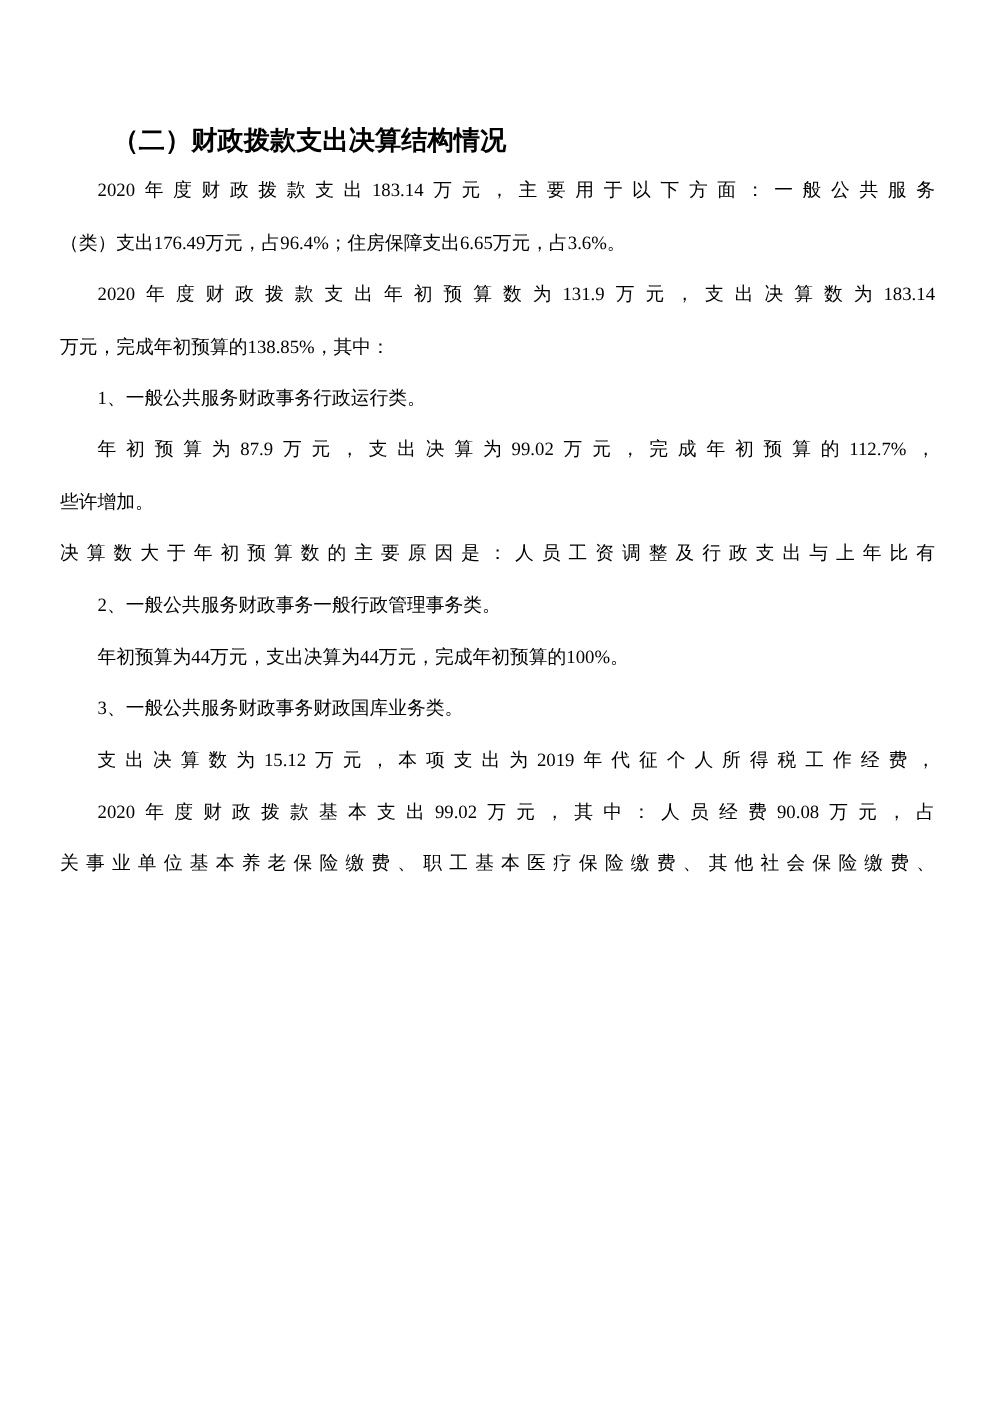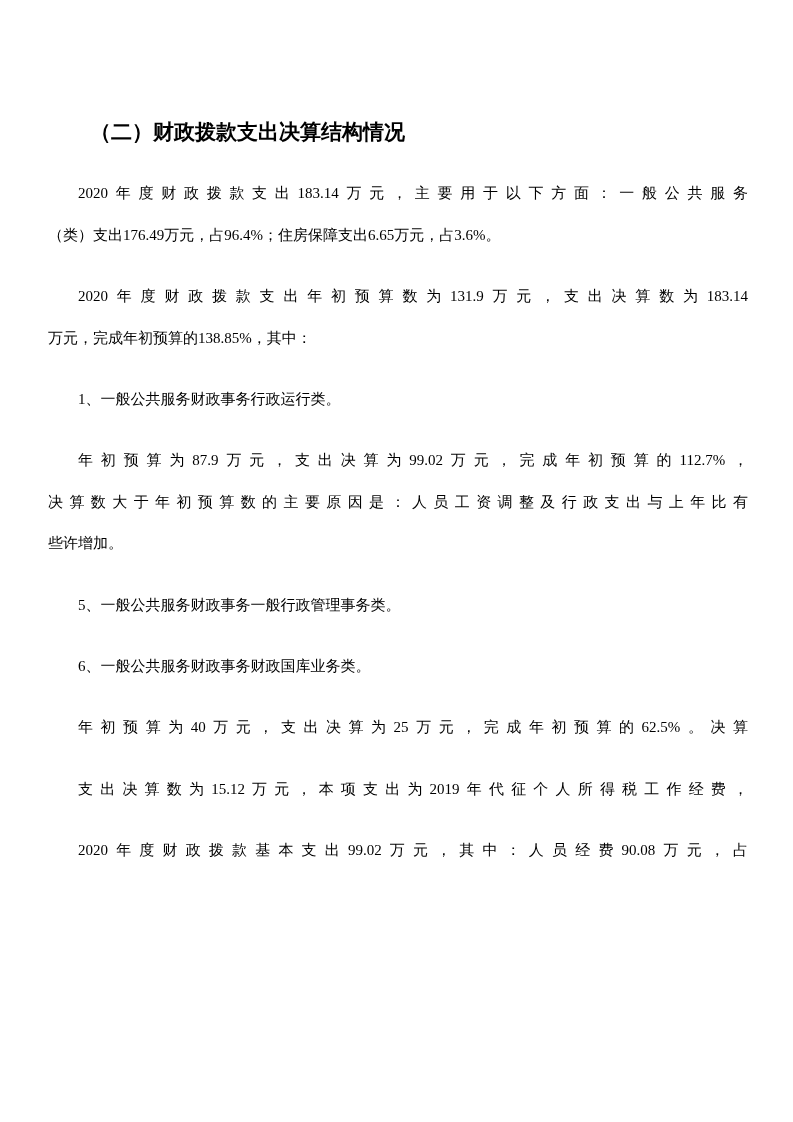--- a/index.html
+++ b/index.html
@@ -29,21 +29,20 @@
     font-size: 15px;
     color: #000000;
     height: 41.4px;
     line-height: 41.4px;
     white-space: normal;
     overflow: hidden;
     text-align: left;
   }
   .line.indent {
     text-indent: 2em;
-    margin-top: 20px;
   }
   .line.justify {
     text-align: justify;
     text-align-last: justify;
   }
   .line.heading {
     font-family: "DejaVu Sans", "Liberation Sans", sans-serif;
     font-weight: 700;
     font-size: 21px;
     letter-spacing: 0px;
@@ -54,21 +53,22 @@
 
 <div class="page">
   <div class="content">
       <div class="line heading indent">（二）财政拨款支出决算结构情况</div>
       <div class="line indent justify">2020年度财政拨款支出183.14万元，主要用于以下方面：一般公共服务</div>
       <div class="line">（类）支出176.49万元，占96.4%；住房保障支出6.65万元，占3.6%。</div>
       <div class="line indent justify">2020年度财政拨款支出年初预算数为131.9万元，支出决算数为183.14</div>
       <div class="line">万元，完成年初预算的138.85%，其中：</div>
       <div class="line indent">1、一般公共服务财政事务行政运行类。</div>
       <div class="line indent justify">年初预算为87.9万元，支出决算为99.02万元，完成年初预算的112.7%，</div>
+      <div class="line">些许增加。</div>
       <div class="line justify">决算数大于年初预算数的主要原因是：人员工资调整及行政支出与上年比有</div>
-      <div class="line">些许增加。</div>
-      <div class="line indent">5、一般公共服务财政事务一般行政管理事务类。</div>
-      <div class="line indent">6、一般公共服务财政事务财政国库业务类。</div>
-      <div class="line indent justify">年初预算为40万元，支出决算为25万元，完成年初预算的62.5%。决算</div>
+      <div class="line indent">2、一般公共服务财政事务一般行政管理事务类。</div>
+      <div class="line indent">年初预算为44万元，支出决算为44万元，完成年初预算的100%。</div>
+      <div class="line indent">3、一般公共服务财政事务财政国库业务类。</div>
       <div class="line indent justify">支出决算数为15.12万元，本项支出为2019年代征个人所得税工作经费，</div>
       <div class="line indent justify">2020年度财政拨款基本支出99.02万元，其中：人员经费90.08万元，占</div>
+      <div class="line justify">关事业单位基本养老保险缴费、职工基本医疗保险缴费、其他社会保险缴费、</div>
     </div>
 </div>
 
 </body></html>

